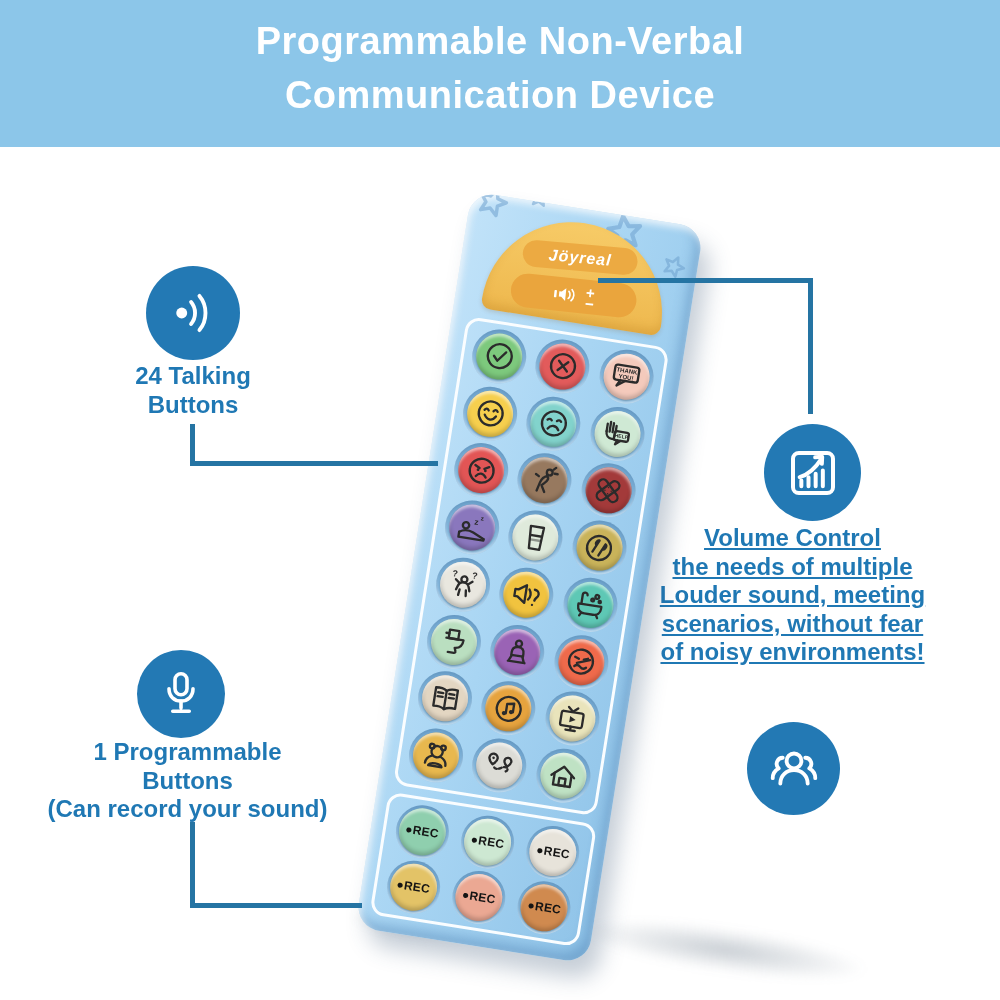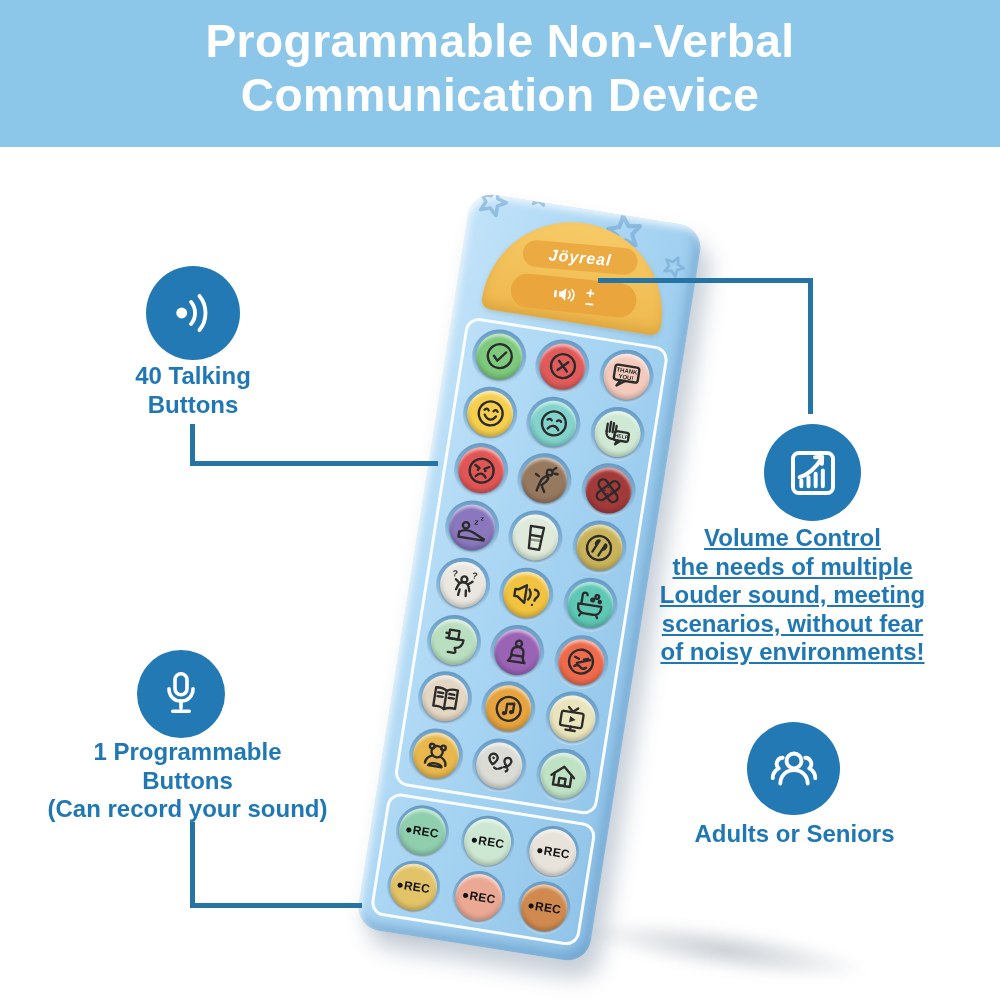--- a/index.html
+++ b/index.html
@@ -3,21 +3,21 @@
 <meta charset="utf-8">
 <style>
   html,body{margin:0;padding:0;}
   body{width:1000px;height:1000px;position:relative;background:#ffffff;overflow:hidden;
        font-family:"Liberation Sans",sans-serif;}
   .abs{position:absolute;}
 
   
   .banner{left:0;top:0;width:1000px;height:147px;background:#8cc6e9;text-align:center;
           padding-top:14px;box-sizing:border-box;}
-  .banner .t{color:#ffffff;font-weight:900;font-size:46px;line-height:54px;letter-spacing:.5px;}
+  .banner .t{color:#ffffff;font-weight:900;font-size:38px;line-height:54px;letter-spacing:.5px;}
 
   
   .co-circle{border-radius:50%;background:#2379b4;display:flex;align-items:center;justify-content:center;}
   .co-text{color:#1f78b4;font-weight:800;text-align:center;font-size:24px;line-height:28.5px;}
   .co-text div{white-space:nowrap;}
 
   
   .line{background:#2574a3;z-index:6;}
 
   
@@ -76,21 +76,21 @@
 <div class="abs line" style="left:190px;top:903px;width:172px;height:5px;"></div>
 
 <div class="abs co-circle" style="left:146px;top:266px;width:94px;height:94px;">
   <svg class="co-svg" width="58" height="58" viewBox="0 0 36 36">
     <circle class="wf" cx="11" cy="18" r="3.4"></circle>
     <path d="M16.8 11.2c3.3 3.9 3.3 9.7 0 13.6"></path>
     <path d="M22 7.4c5 5.9 5 15.3 0 21.2"></path>
   </svg>
 </div>
 <div class="abs co-text" style="left:58px;top:362px;width:270px;">
-  <div>40 Talking</div>
+  <div>24 Talking</div>
   <div>Buttons</div>
 </div>
 
 <div class="abs co-circle" style="left:764px;top:424px;width:97px;height:97px;">
   <svg class="co-svg" width="60" height="60" viewBox="0 0 36 36">
     <rect x="6" y="6" width="24" height="24" rx="3.5"></rect>
     <path d="M11 26v-3.5M15.3 26v-5.5M19.6 26v-7.5M23.9 26v-9.5"></path>
     <path d="M10 20.5c5-1.5 9.5-5.5 13-11"></path>
     <path d="M19.3 8.6l4.2-.3-.2 4.2"></path>
   </svg>
@@ -118,21 +118,20 @@
 
 <div class="abs co-circle" style="left:747px;top:722px;width:93px;height:93px;">
   <svg class="co-svg" width="58" height="58" viewBox="0 0 36 36">
     <circle cx="18" cy="13" r="4.6"></circle>
     <path d="M9.5 27c0-5 3.8-8.3 8.5-8.3s8.5 3.3 8.5 8.3"></path>
     <path d="M11 11a3.8 3.8 0 00-2.5 6.6c-2.2 1.2-3.7 3.4-3.7 6.1"></path>
     <path d="M25 11a3.8 3.8 0 012.5 6.6c2.2 1.2 3.7 3.4 3.7 6.1"></path>
   </svg>
 </div>
 <div class="abs co-text" style="left:642px;top:820px;width:305px;">
-  <div>Adults or Seniors</div>
 </div>
 
 <div class="abs floor-shadow" style="left:580px;top:928px;width:290px;height:44px;transform:rotate(8deg);"></div>
 <div class="abs floor-shadow" style="left:350px;top:912px;width:130px;height:26px;transform:rotate(8deg);"></div>
 
 <div class="abs device">
   <div class="dev-body">
     <svg class="stars" viewBox="0 0 235 130">
       <g fill="none" stroke="rgba(110,160,205,.55)" stroke-width="2.3" stroke-linejoin="round">
         <path transform="translate(4,-10) scale(1.5) rotate(12 12 12)" d="M12 2.5l2.6 5.8 6.3.5-4.8 4.2 1.4 6.2L12 15.9 6.5 19.2l1.4-6.2L3.1 8.8l6.3-.5z"></path>

